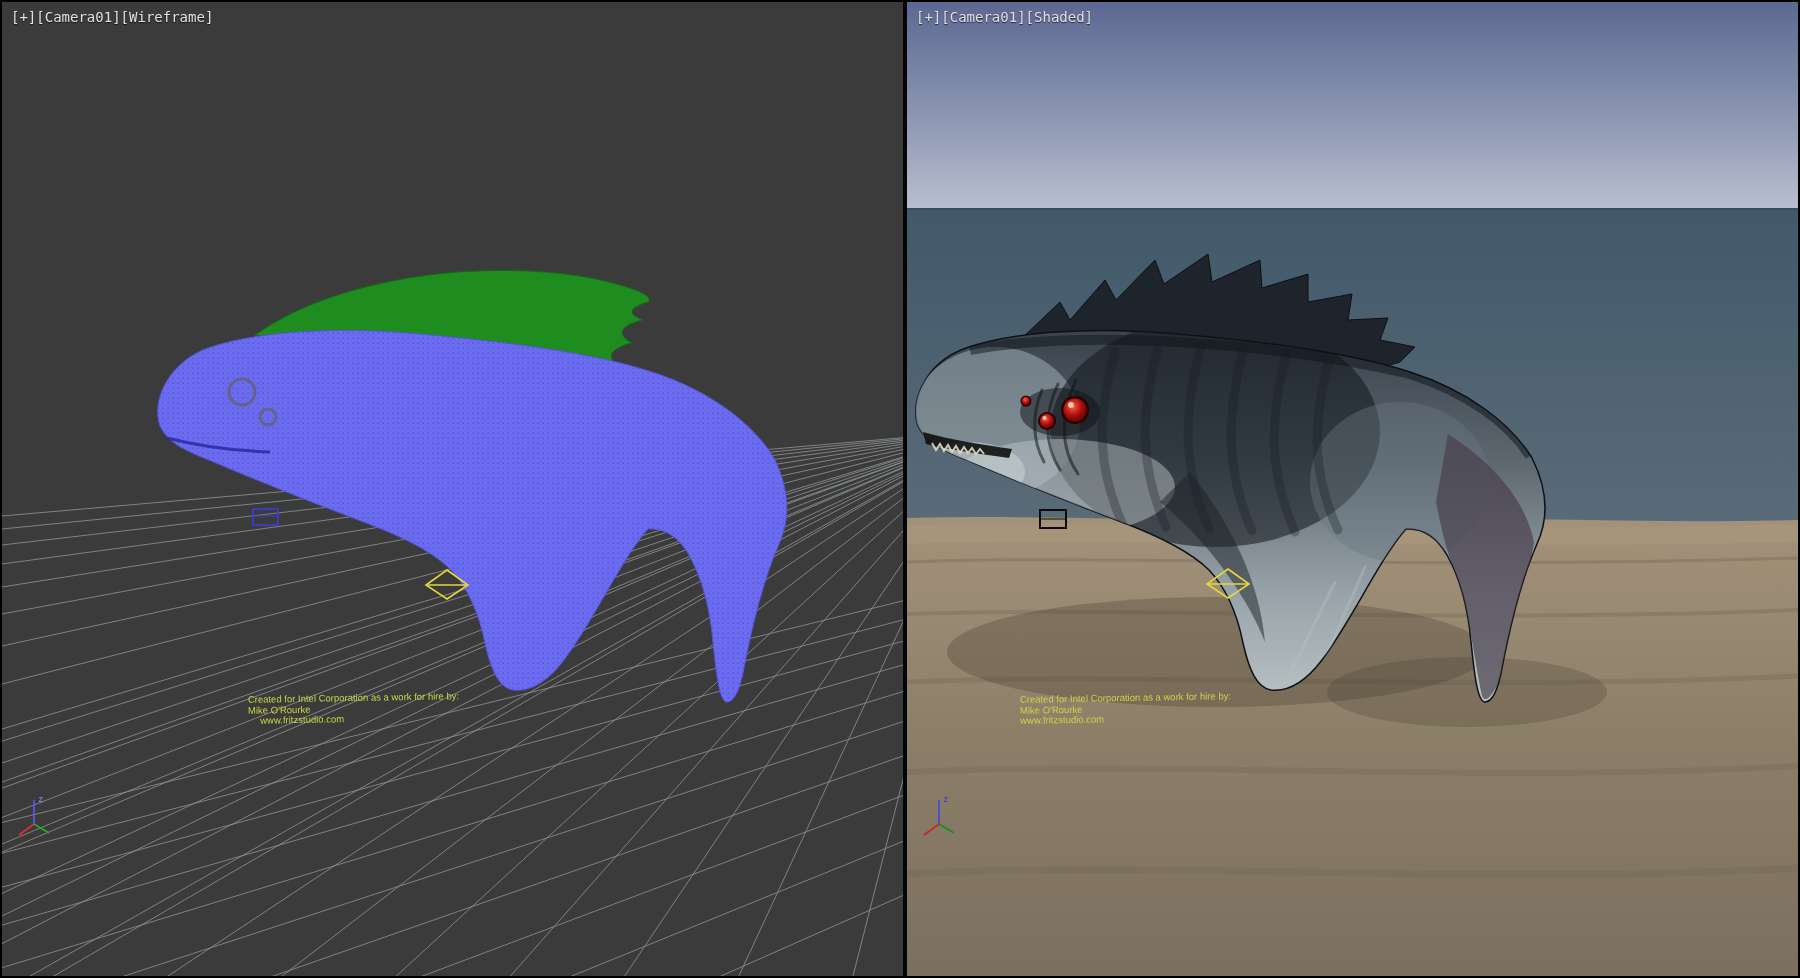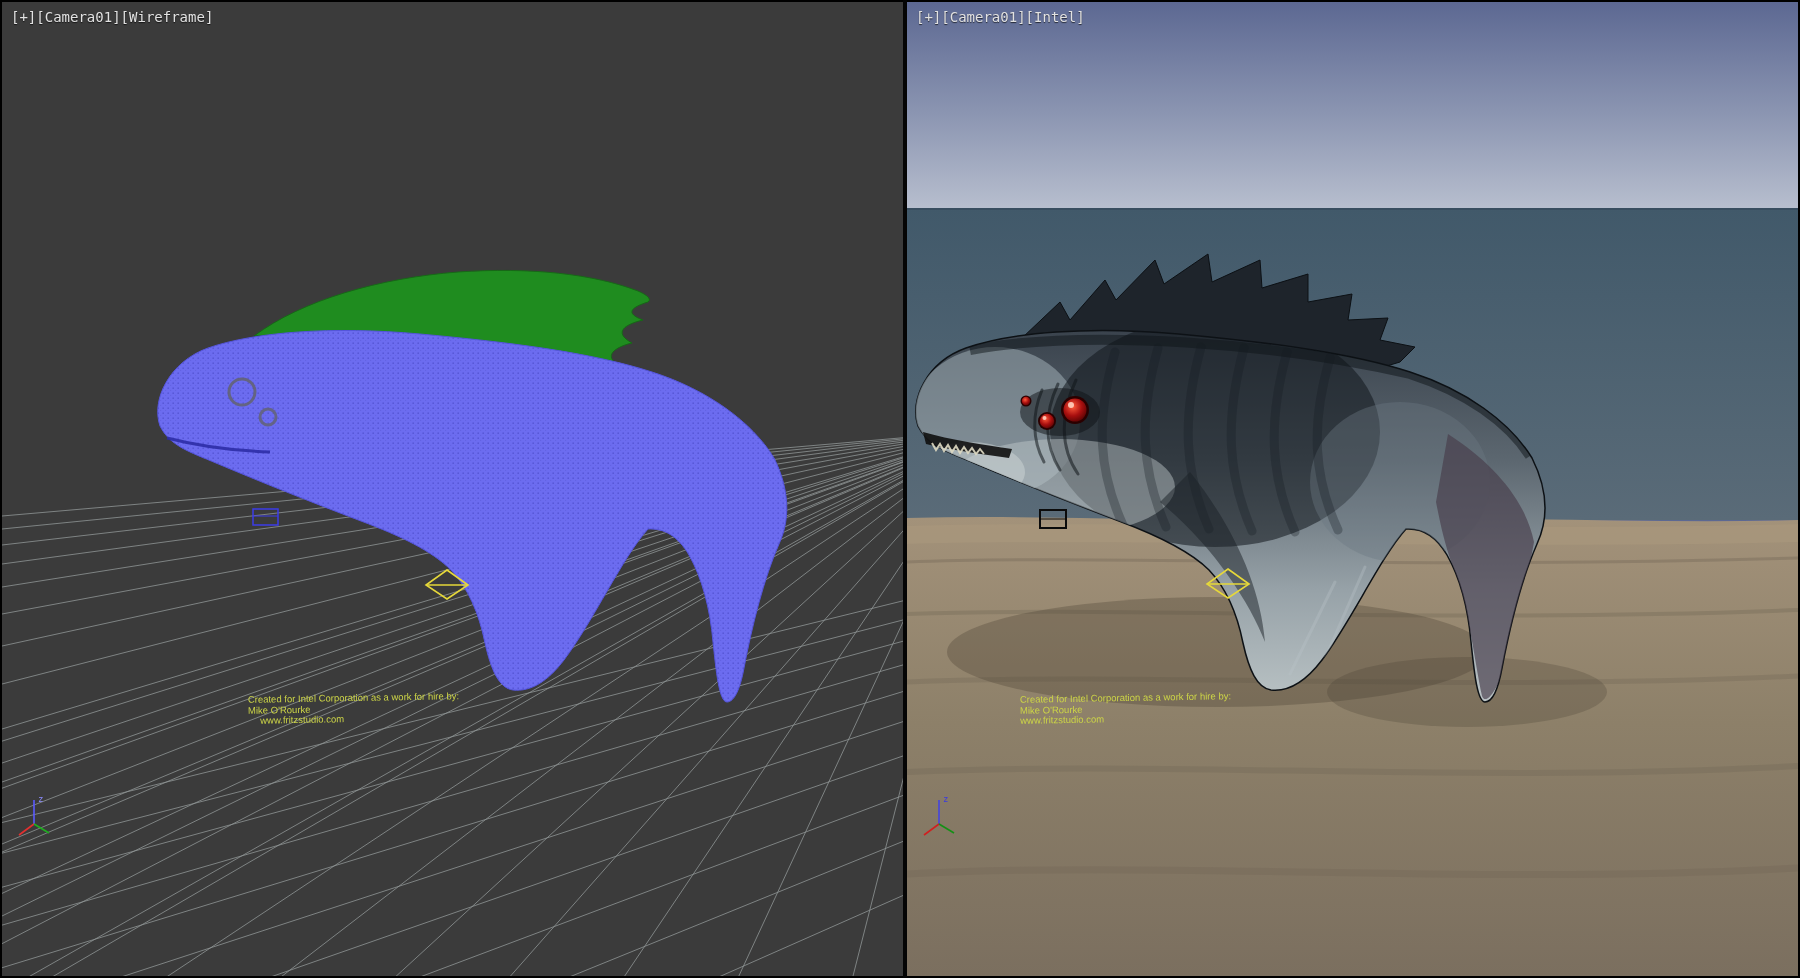--- a/index.html
+++ b/index.html
@@ -243,21 +243,21 @@
         <line x1="133" y1="517" x2="159" y2="517" stroke-width="1"></line>
       </g>
 
       <g stroke="#e6d83a" fill="none" stroke-width="1.6">
         <path d="M321,567 L342,582 L321,596 L300,582 Z"></path>
         <line x1="300" y1="582" x2="342" y2="582"></line>
       </g>
     </svg>
 
     <div class="vp-label">
-      <span>[+]</span><span>[Camera01]</span><span>[Intel]</span>
+      <span>[+]</span><span>[Camera01]</span><span>[Shaded]</span>
     </div>
 
     <div class="credit" style="left:113px;top:691px">
       <div>Created for Intel Corporation as a work for hire by:</div>
       <div>Mike O'Rourke</div>
       <div>www.fritzstudio.com</div>
     </div>
 
     <svg class="tripod" style="left:10px;top:788px" width="48" height="52" viewBox="0 0 48 52">
       <line x1="22" y1="34" x2="22" y2="10" stroke="#4444e0" stroke-width="1.6"></line>

